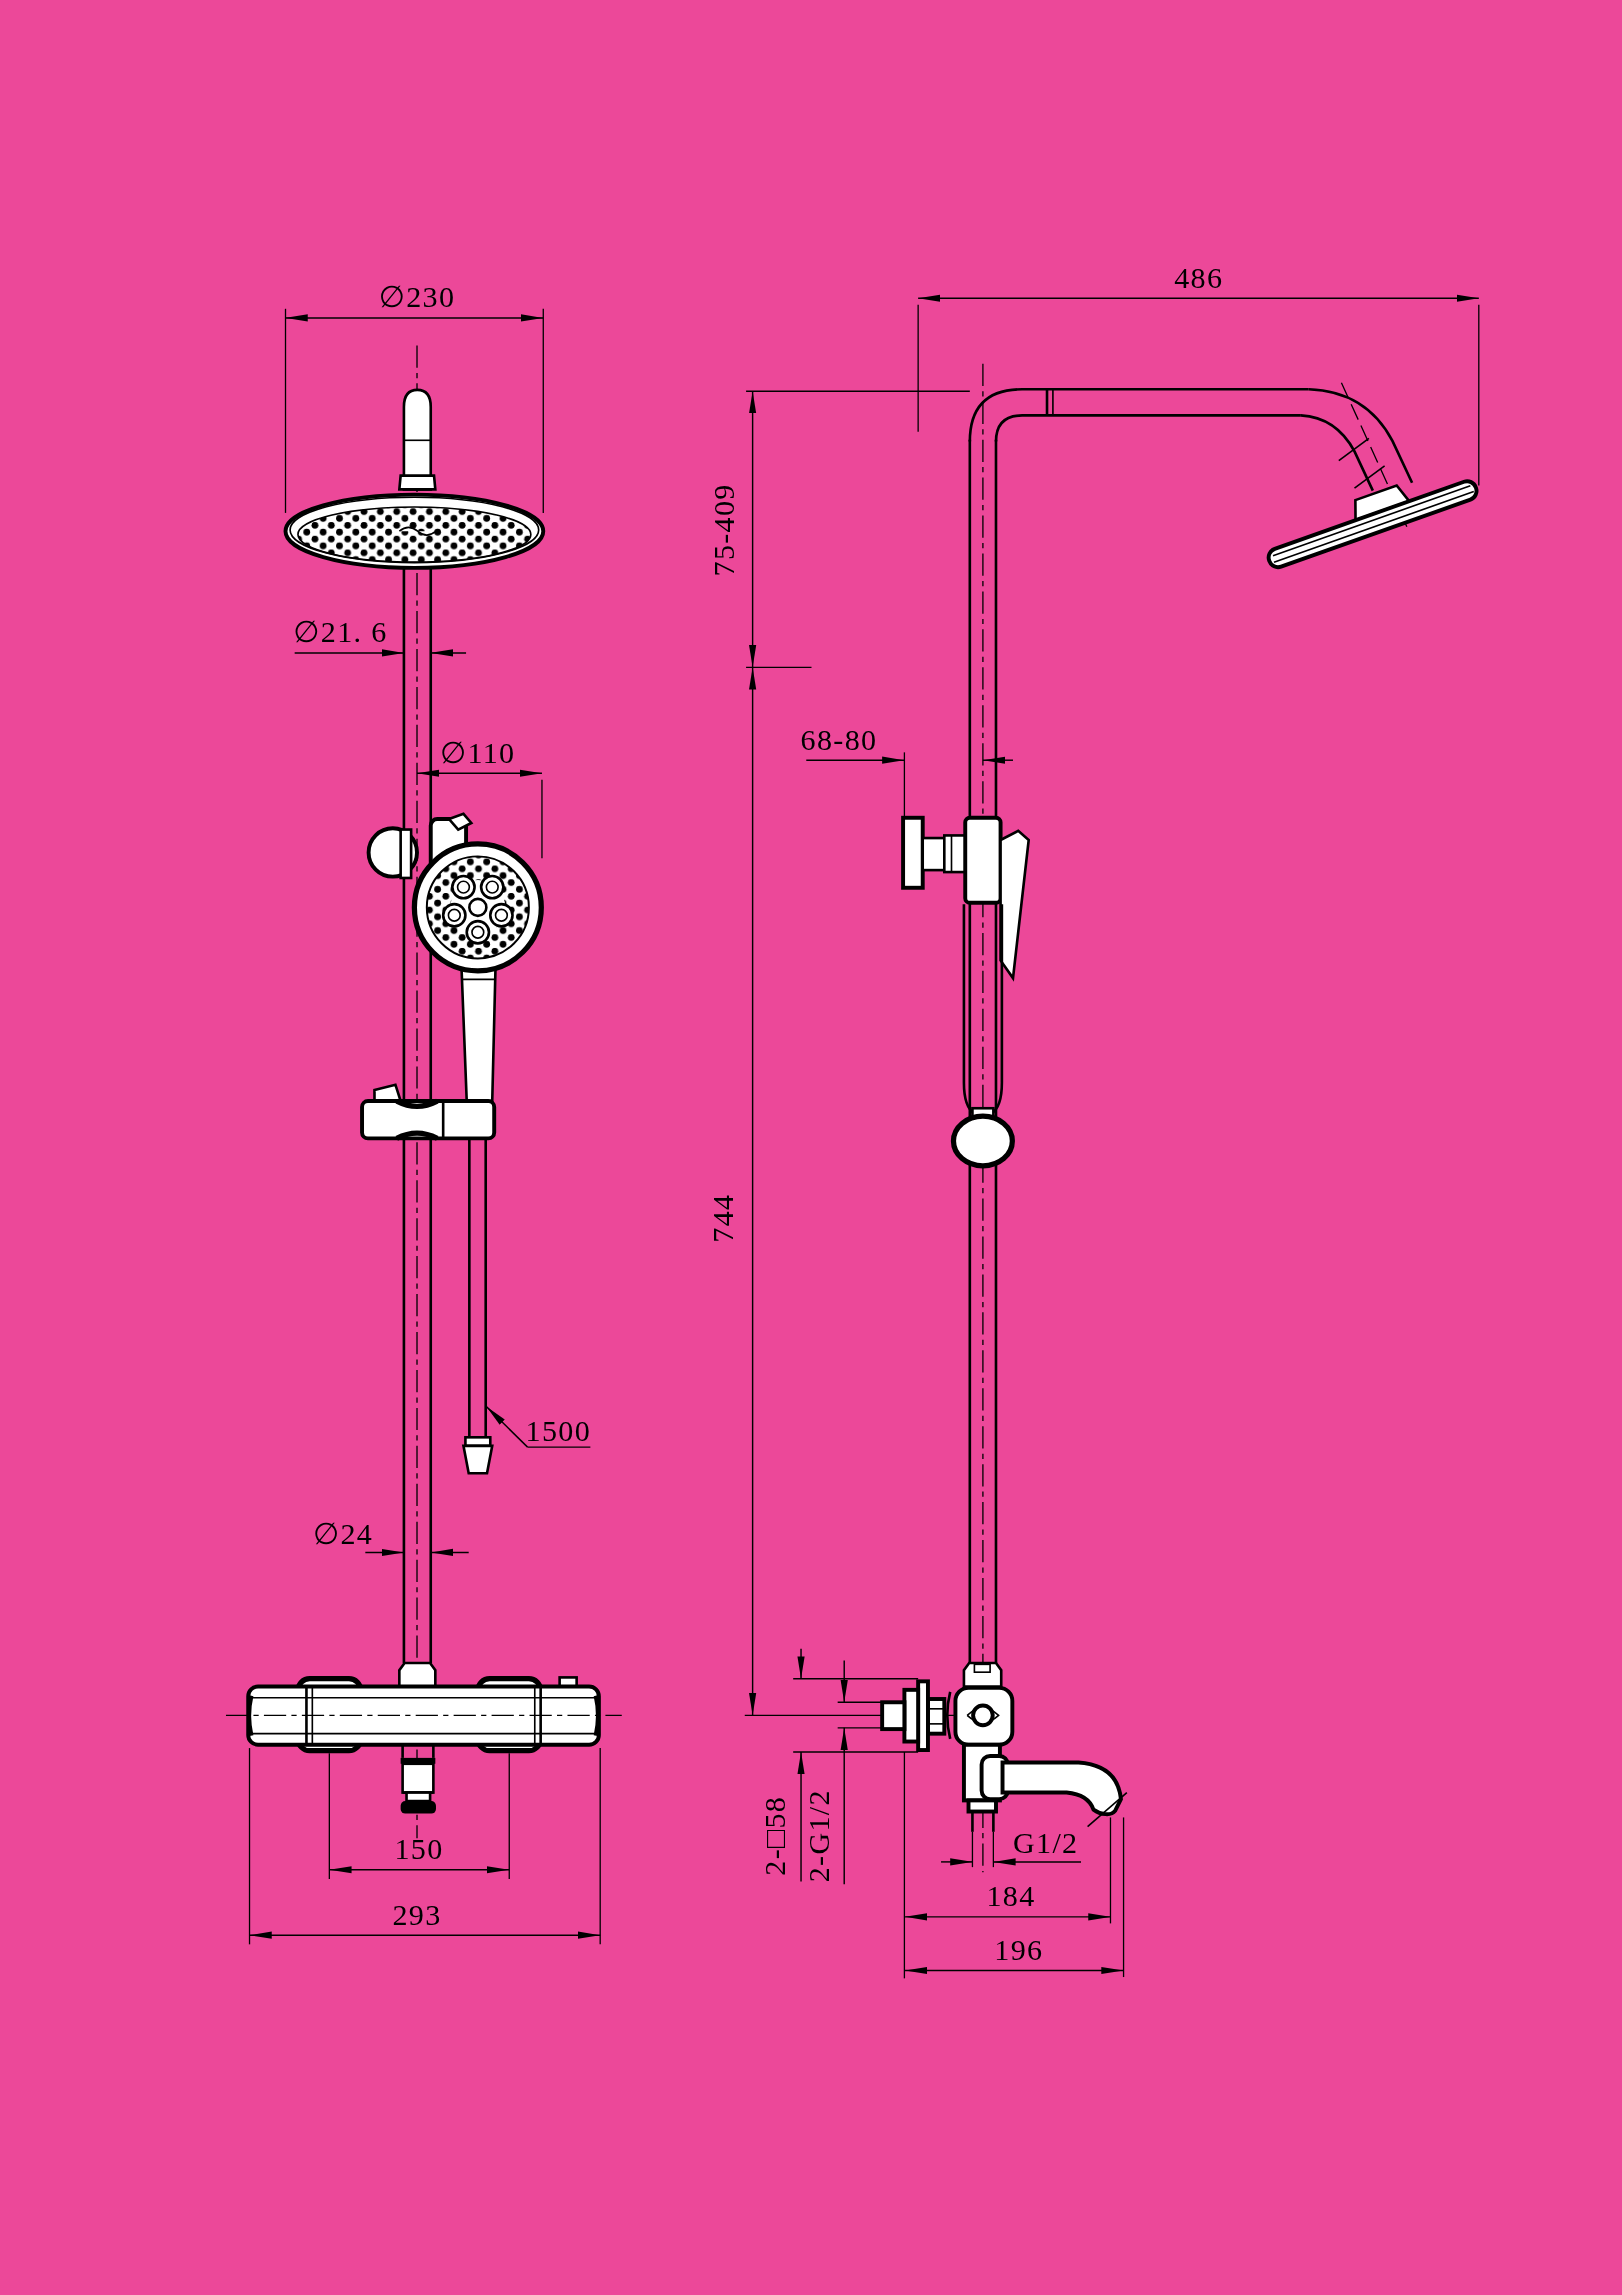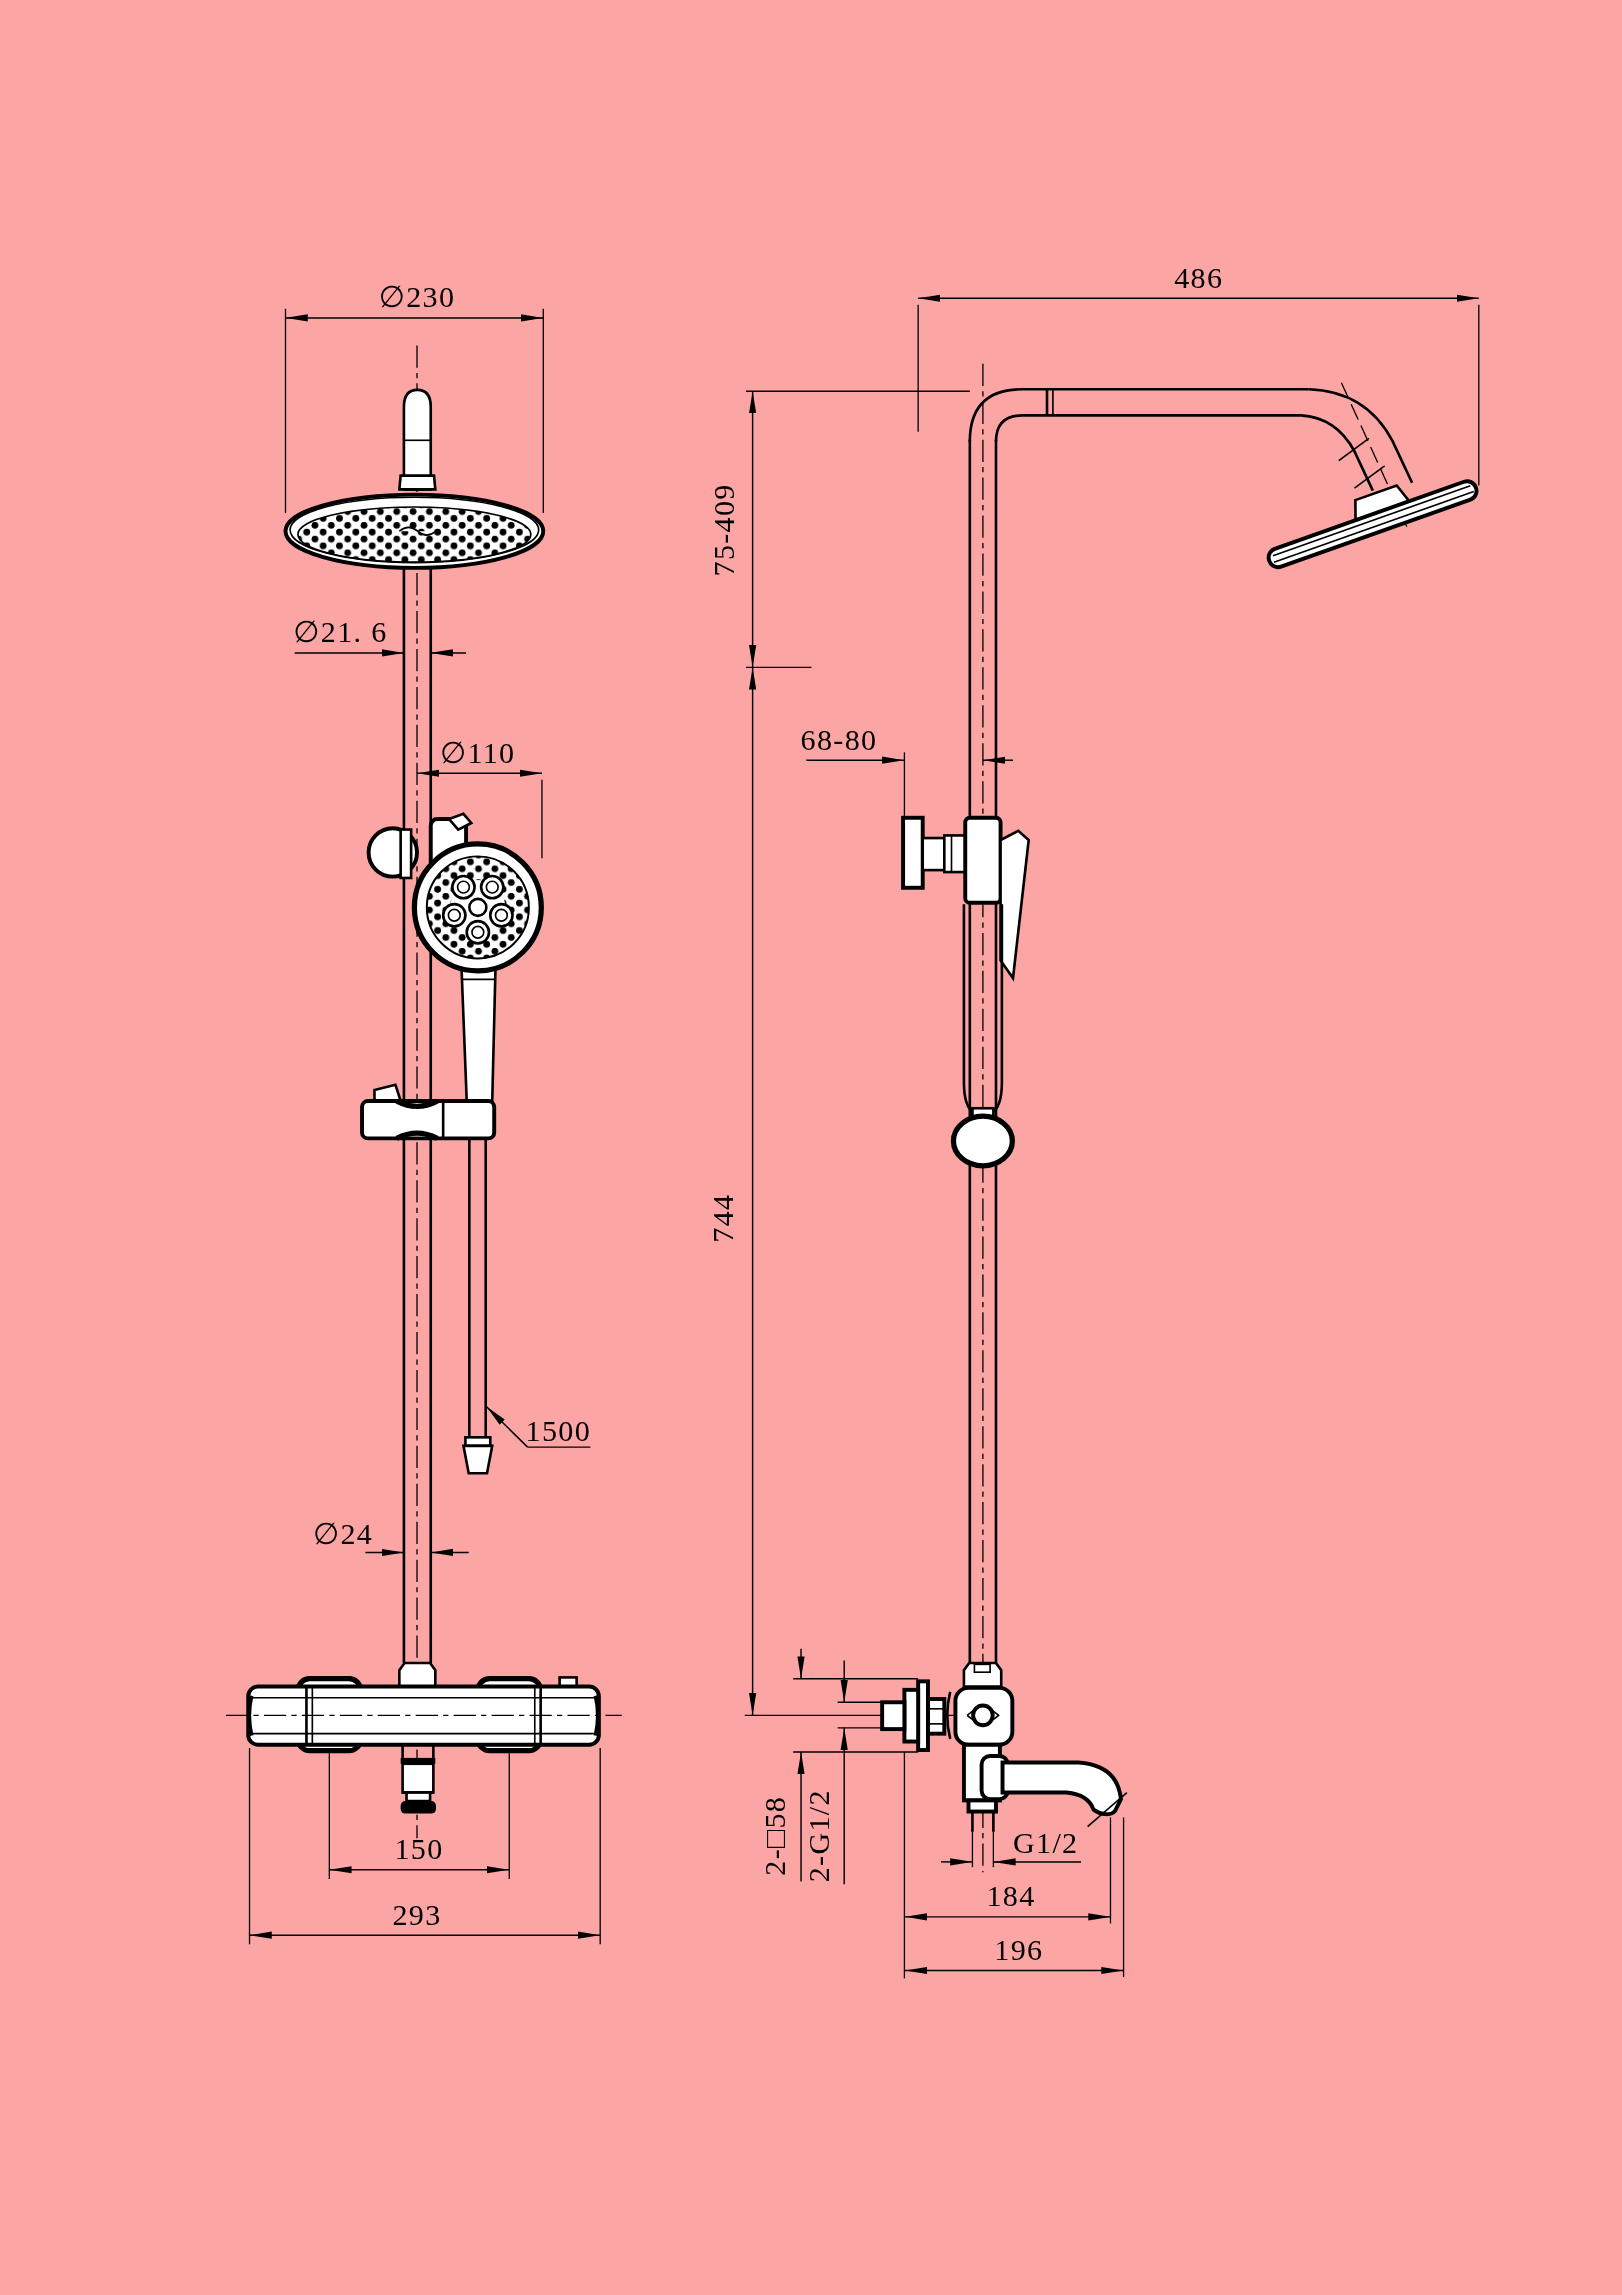--- a/index.html
+++ b/index.html
@@ -1,16 +1,16 @@
 <!DOCTYPE html>
 <html style="font-size:10.5px"><head>
 <meta charset="utf-8">
 <style>
   html,body{margin:0;padding:0;background:#ffffff;}
-  .sheet{width:1623px;height:2295px;background:#fca5a5;position:relative;}
+  .sheet{width:1623px;height:2295px;background:#ec4899;position:relative;}
   svg{display:block;}
   text{font-family:"Liberation Serif","DejaVu Serif",serif;fill:#000;}
   .dim{font-size:46px;letter-spacing:2px;}
   .thin{stroke:#000;stroke-width:2.5;fill:none;}
   .med{stroke:#000;stroke-width:4;fill:none;}
   .bold{stroke:#000;stroke-width:6;fill:none;}
   .xbold{stroke:#000;stroke-width:8;fill:none;}
   .wfill{fill:#ffffff;}
   .dimline{stroke:#000;stroke-width:2.2;fill:none;}
   .ext{stroke:#000;stroke-width:2;fill:none;}

